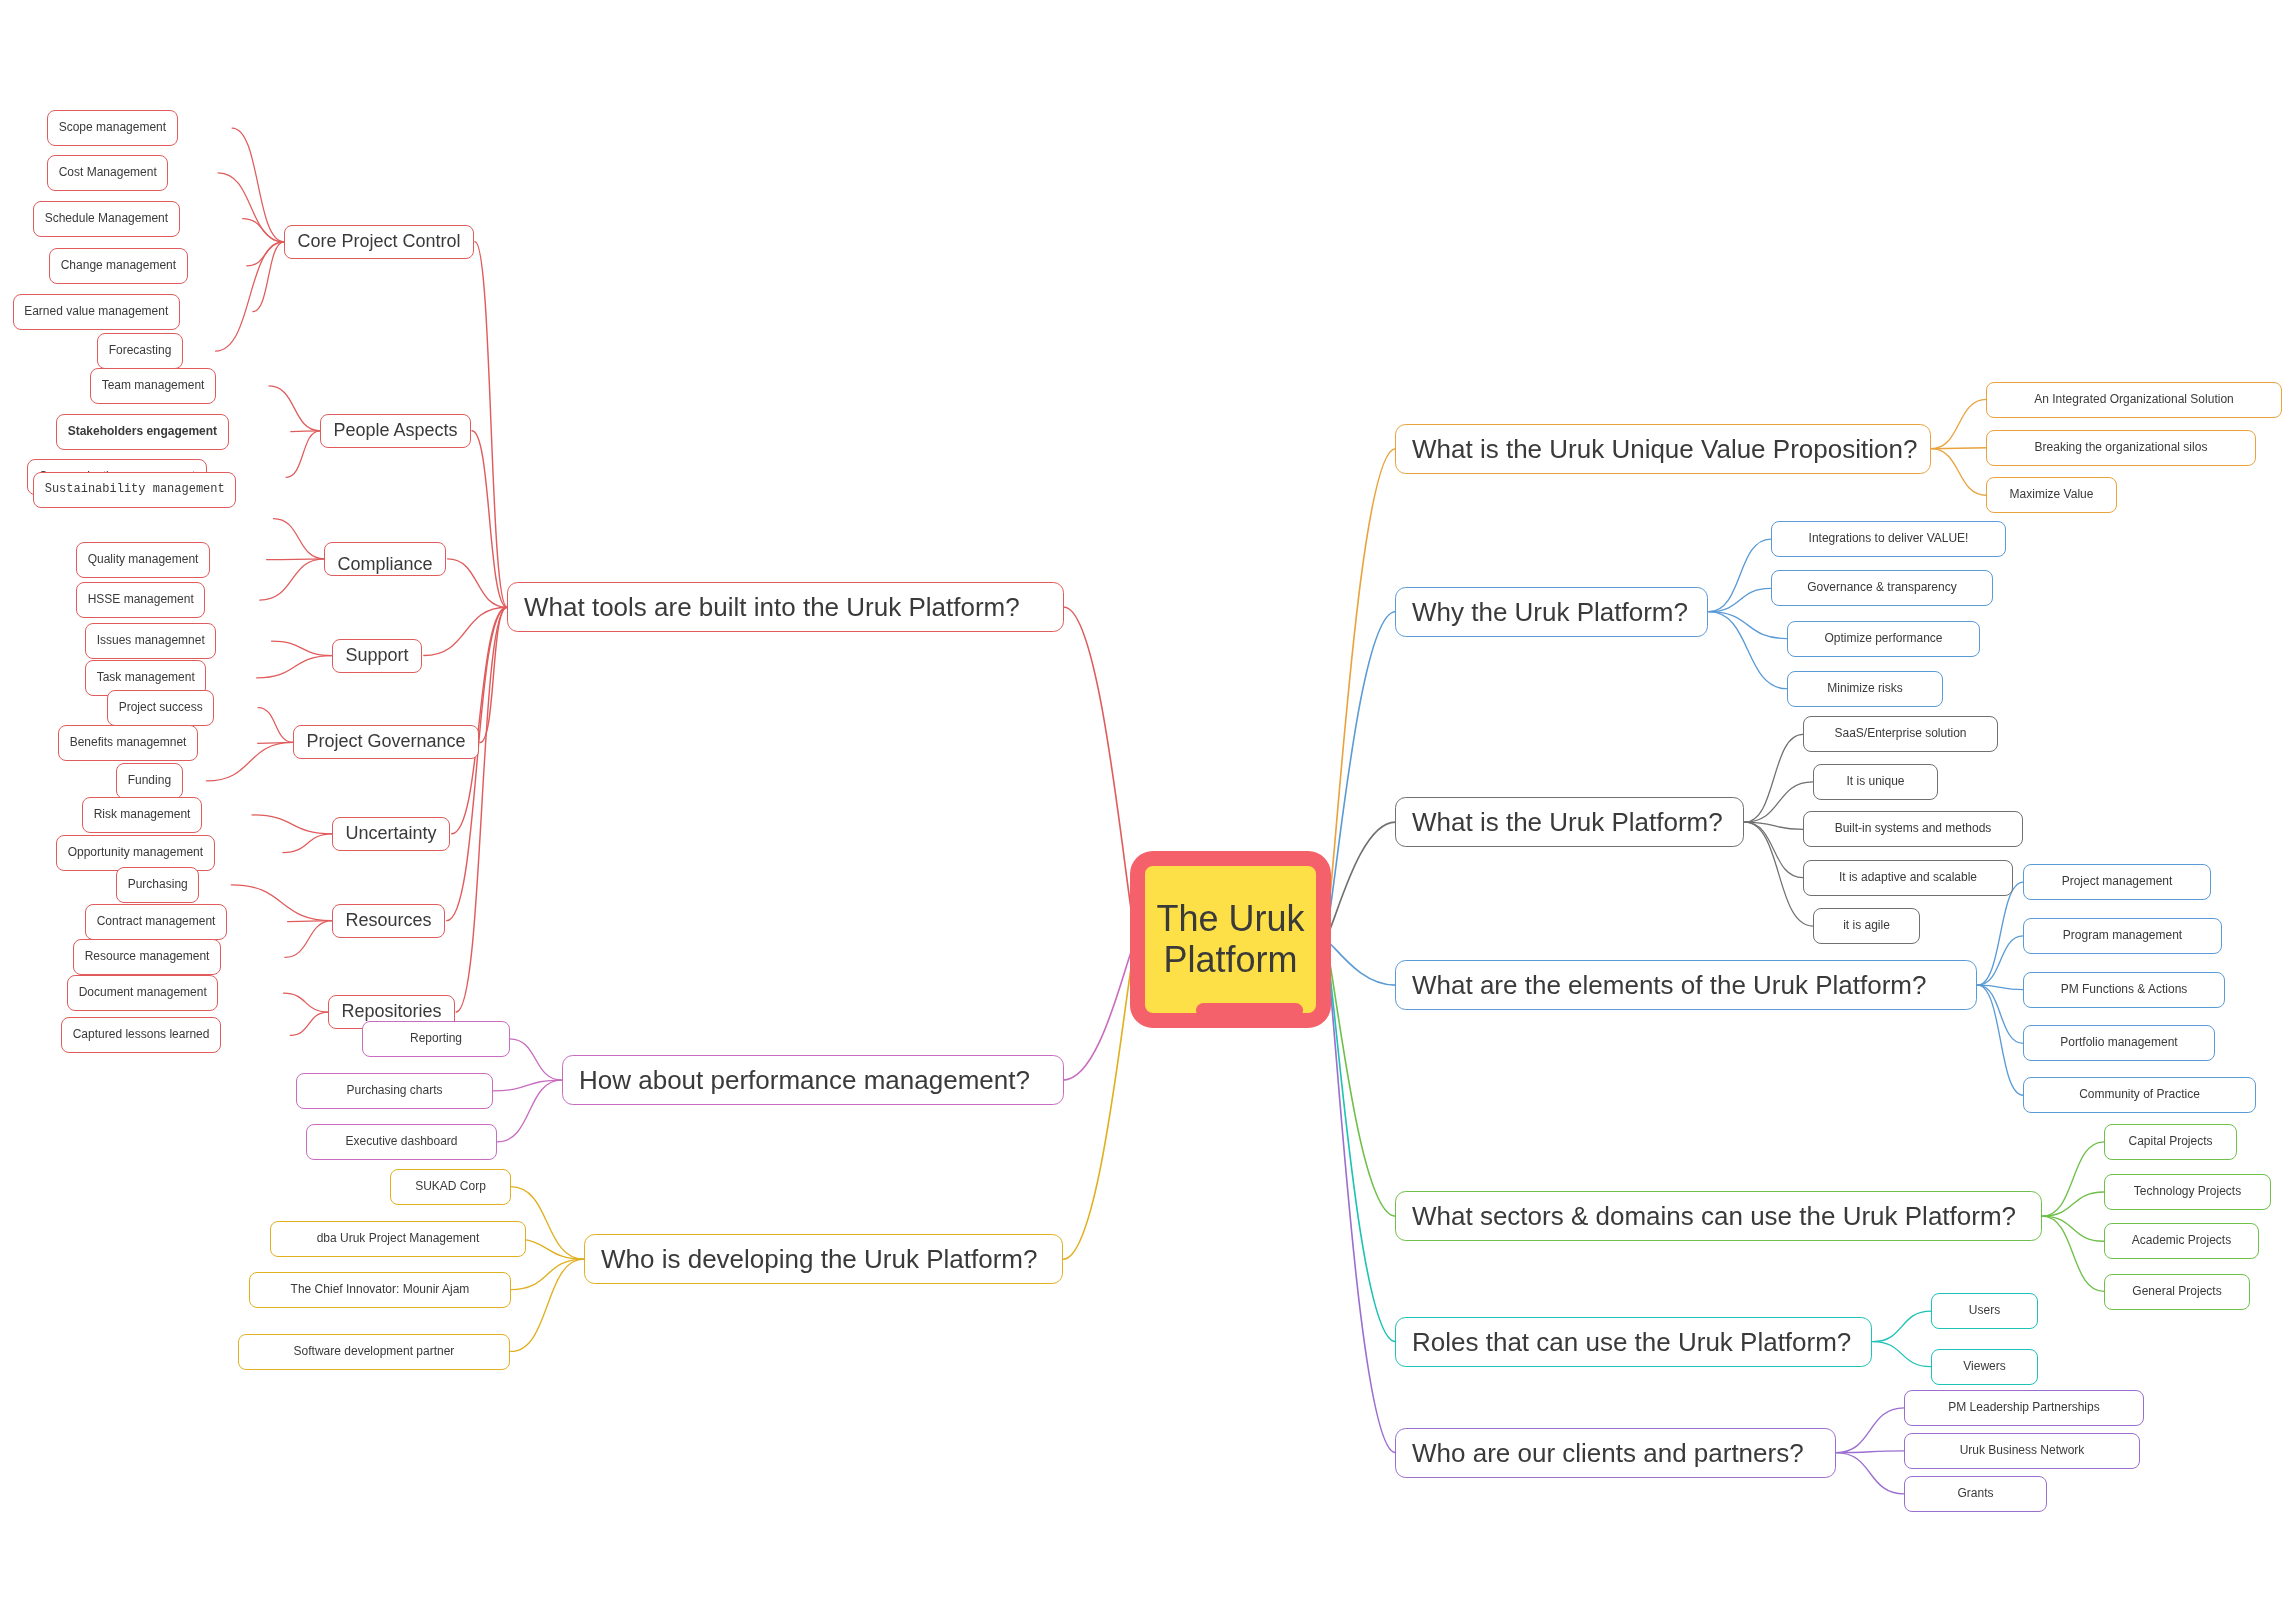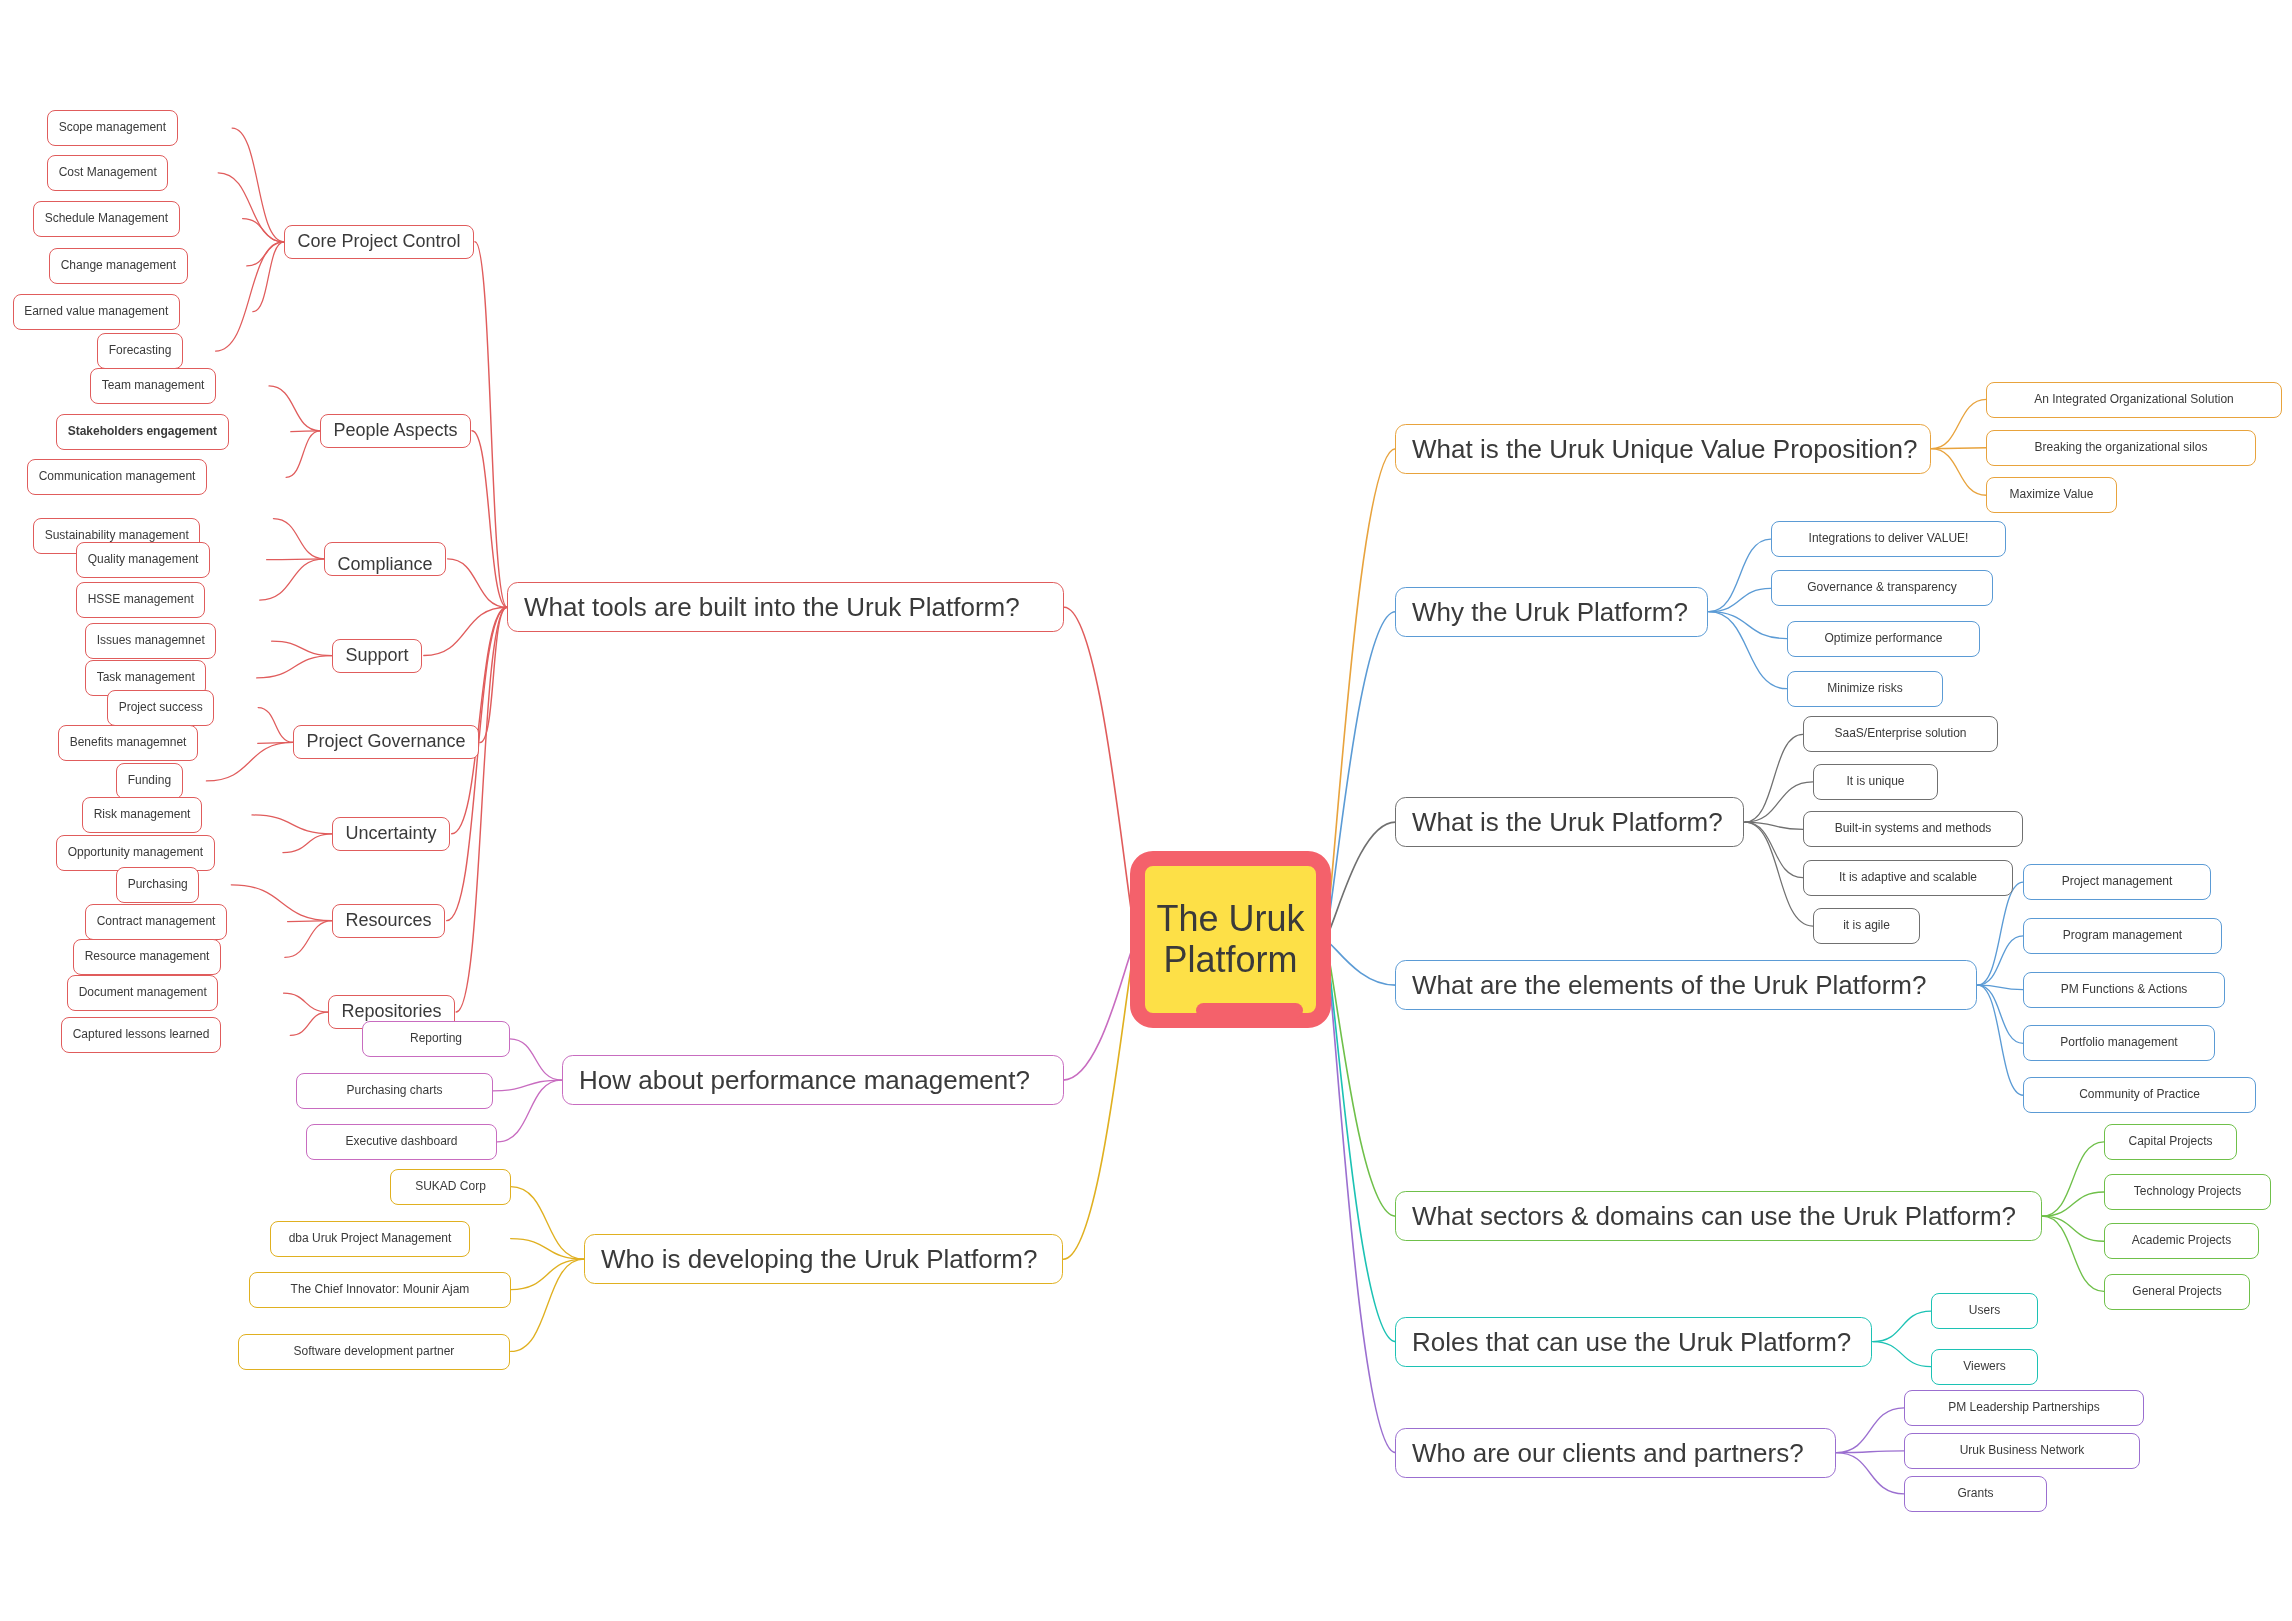--- a/index.html
+++ b/index.html
@@ -200,21 +200,21 @@
   <div class="node lvl3" style="left:56px;  top:414px; border-color:#e05c5c;font-weight:bold;">
       <span>Stakeholders engagement</span>
     </div>
   <div class="node lvl3" style="left:27px;  top:459px; border-color:#e05c5c;">
       <span>Communication management</span>
     </div>
   <div class="node lvl2" style="left:320px; top:414px; border-color:#e05c5c;">
       <span>People Aspects</span>
     </div>
 
-  <div class="node lvl3" style="left:33px;  top:518px; border-color:#e05c5c;">
+  <div class="node lvl3" style="left:33px;  top:472px; border-color:#e05c5c;font-family:Liberation Mono, monospace;">
       <span>Sustainability management</span>
     </div>
   <div class="node lvl3" style="left:76px;  top:542px; border-color:#e05c5c;">
       <span>Quality management</span>
     </div>
   <div class="node lvl3" style="left:76px;  top:582px; border-color:#e05c5c;">
       <span>HSSE management</span>
     </div>
   <div class="node lvl2" style="left:324px; top:542px; border-color:#e05c5c;align-items:flex-end;">
       <span>Compliance</span>
@@ -289,21 +289,21 @@
   <div class="node lvl3" style="left:306px; top:1124px; width:191px; border-color:#c86cc0;">
       <span>Executive dashboard</span>
     </div>
   <div class="node lvl1" style="left:562px; top:1055px; width:502px; border-color:#c86cc0;">
       <span>How about performance management?</span>
     </div>
 
   <div class="node lvl3" style="left:390px; top:1169px; width:121px; border-color:#e0b020;">
       <span>SUKAD Corp</span>
     </div>
-  <div class="node lvl3" style="left:270px; top:1221px; width:200px; border-color:#e0b020;">
+  <div class="node lvl3" style="left:270px; top:1221px; width:256px; border-color:#e0b020;">
       <span>dba Uruk Project Management</span>
     </div>
   <div class="node lvl3" style="left:249px; top:1272px; width:262px; border-color:#e0b020;">
       <span>The Chief Innovator: Mounir Ajam</span>
     </div>
   <div class="node lvl3" style="left:238px; top:1334px; width:272px; border-color:#e0b020;">
       <span>Software development partner</span>
     </div>
   <div class="node lvl1" style="left:584px; top:1234px; width:479px; border-color:#e0b020;">
       <span>Who is developing the Uruk Platform?</span>

